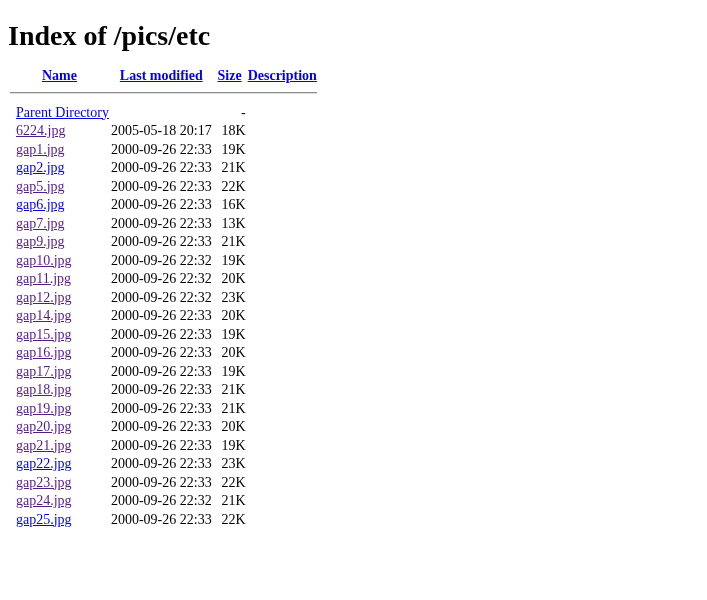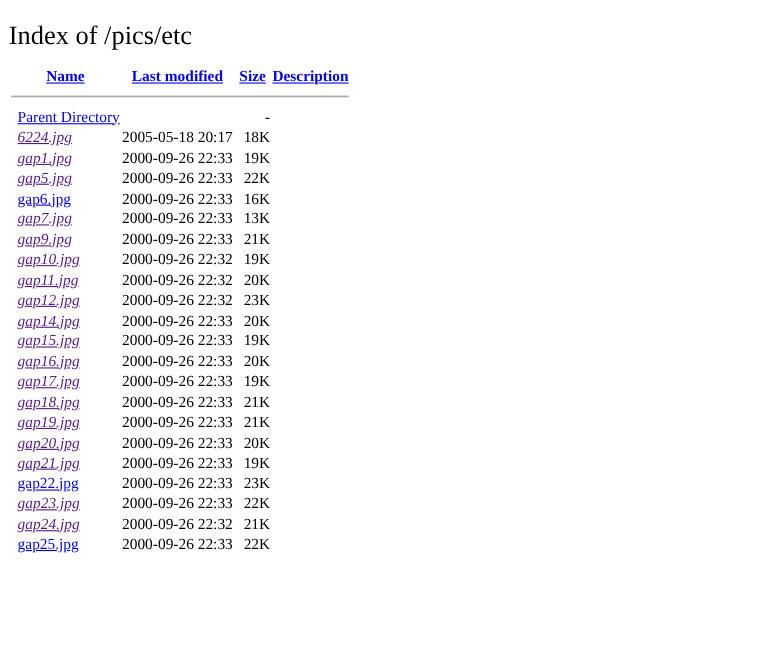--- a/index.html
+++ b/index.html
@@ -13,22 +13,22 @@
   *{box-sizing:border-box;}
   html,body{margin:0;padding:0;}
   body{
     width:707px;height:600px;overflow:hidden;
     background:var(--bg);
     color:var(--text);
     font-family:"Liberation Serif","DejaVu Serif",serif;
     padding:8px;
   }
   h1{
-    font-size:24px;
-    font-weight:normal;
+    font-size:28px;
+    font-weight:bold;
     margin:12px 0 14px 0;
     color:var(--text);
   }
   table{
     border-collapse:separate;
     border-spacing:2px;
     font-size:14px;
     white-space:nowrap;
   }
   th,td{
@@ -37,21 +37,21 @@
     vertical-align:top;
     white-space:nowrap;
   }
   th{font-weight:bold;text-align:center;}
   .c-name{width:95px;text-align:left;padding-left:6px;}
   .c-mod{width:95px;text-align:right;}
   .c-size{width:32px;text-align:right;}
   .c-desc{width:66px;text-align:left;}
   th.c-name,th.c-mod,th.c-size,th.c-desc{text-align:center;padding-left:0;}
   a{color:var(--link);text-decoration:underline;cursor:pointer;}
-  a.visited{color:var(--visited);font-style:italic;}
+  a.visited{color:var(--visited);}
   th a{font-weight:bold;}
   hr{
     border:none;
     border-top:1px solid var(--rule-dark);
     border-bottom:1px solid var(--rule-light);
     height:0;
     margin:5px 0 9px 0;
   }
 </style>
 </head>
@@ -94,20 +94,26 @@
         <td class="c-size">18K</td>
         <td class="c-desc"></td>
       </tr>
       <tr>
         <td class="c-name"><a class="visited" href="#">gap1.jpg</a></td>
         <td class="c-mod">2000-09-26 22:33</td>
         <td class="c-size">19K</td>
         <td class="c-desc"></td>
       </tr>
       <tr>
+        <td class="c-name"><a class="" href="#">gap2.jpg</a></td>
+        <td class="c-mod">2000-09-26 22:33</td>
+        <td class="c-size">21K</td>
+        <td class="c-desc"></td>
+      </tr>
+      <tr>
         <td class="c-name"><a class="visited" href="#">gap5.jpg</a></td>
         <td class="c-mod">2000-09-26 22:33</td>
         <td class="c-size">22K</td>
         <td class="c-desc"></td>
       </tr>
       <tr>
         <td class="c-name"><a class="" href="#">gap6.jpg</a></td>
         <td class="c-mod">2000-09-26 22:33</td>
         <td class="c-size">16K</td>
         <td class="c-desc"></td>

